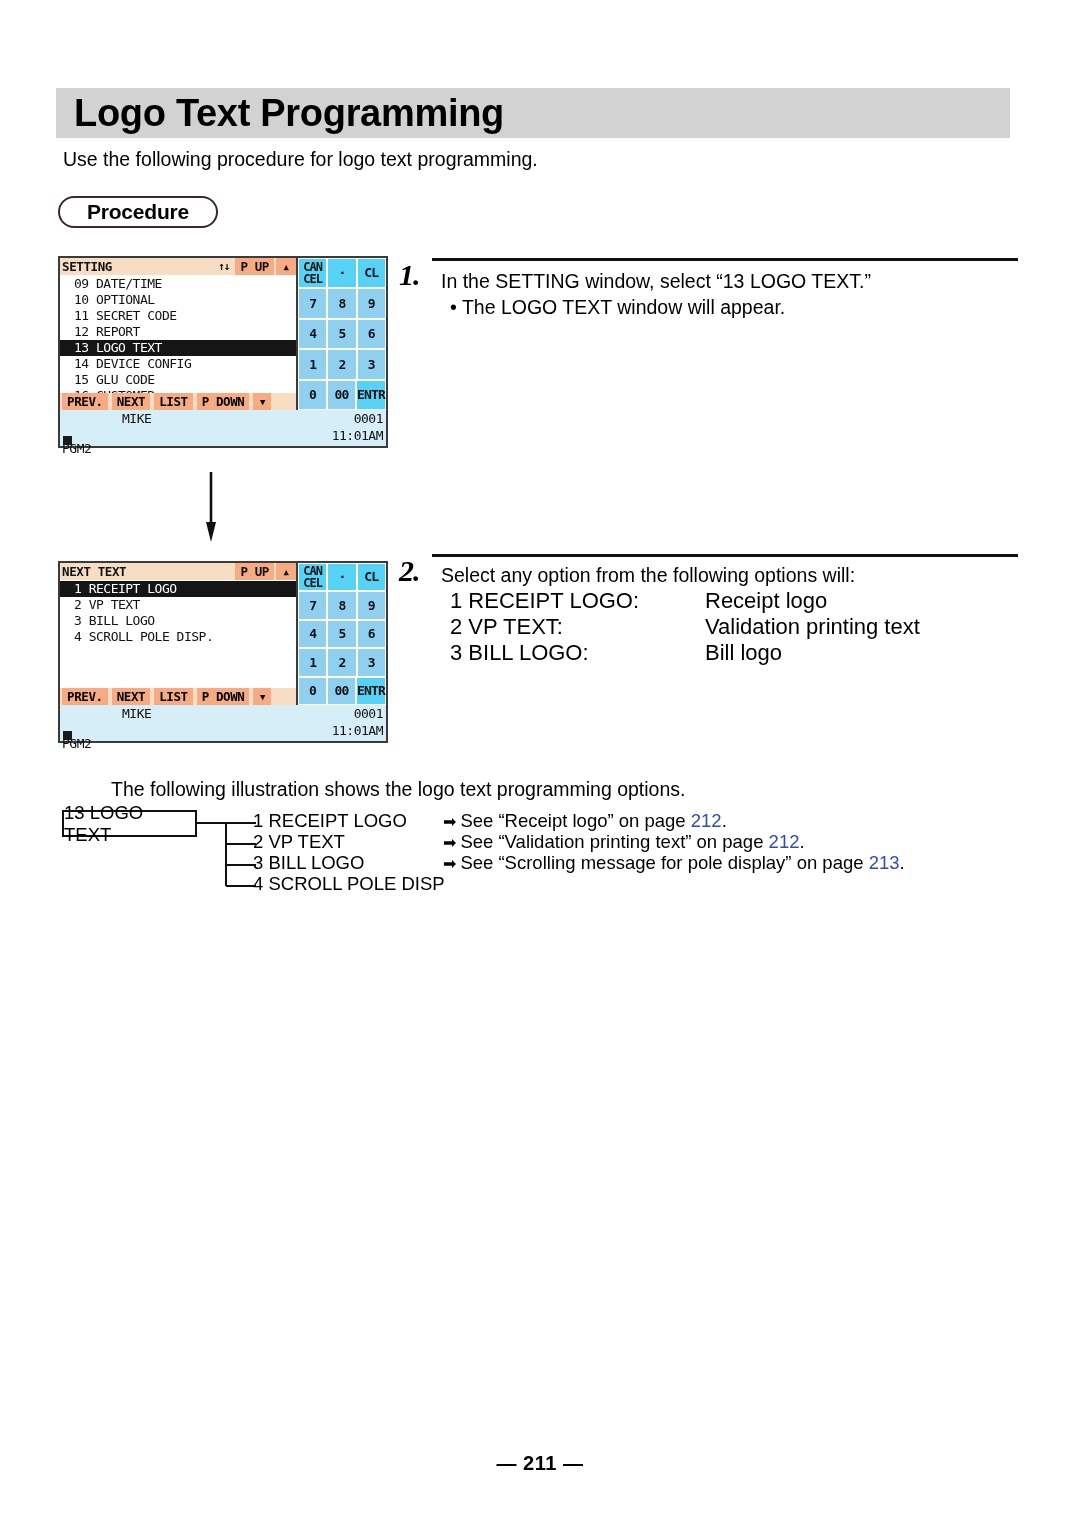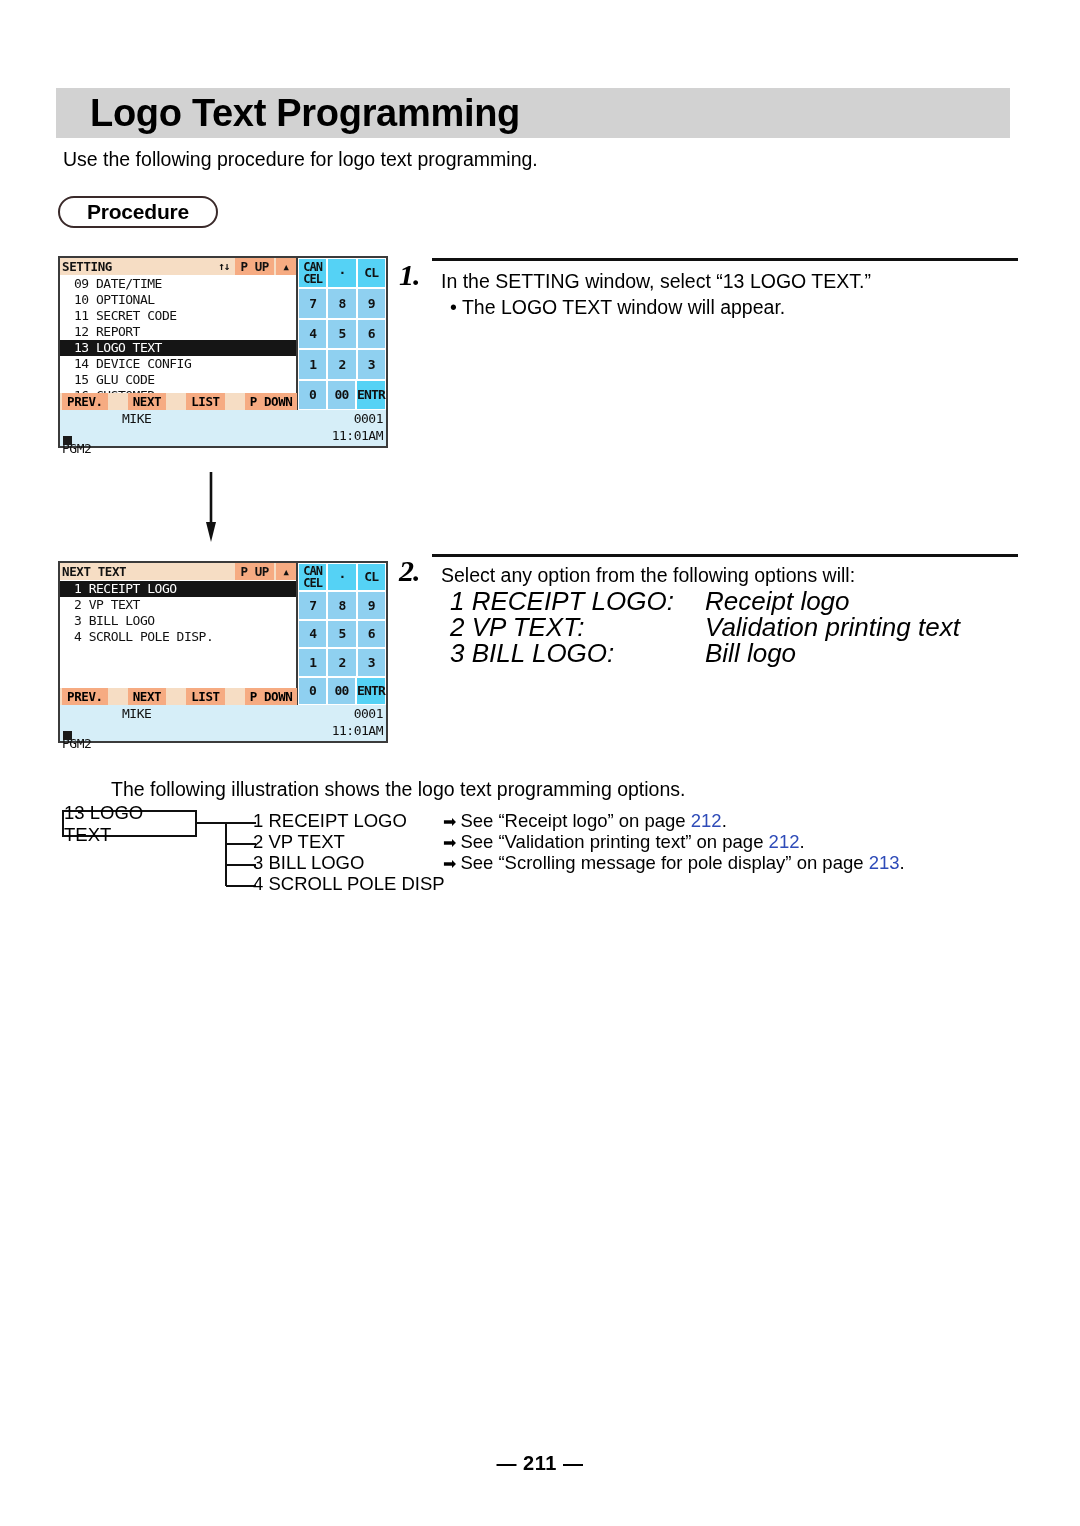--- a/index.html
+++ b/index.html
@@ -21,21 +21,21 @@
     position: absolute;
     left: 56px;
     top: 88px;
     width: 954px;
     height: 50px;
     background: #d2d2d2;
     display: flex;
     align-items: center;
   }
   .title-banner h1 {
-    margin: 16px;
+    margin: 0;
     padding: 0 0 0 18px;
     font-size: 38px;
     font-weight: bold;
     letter-spacing: -0.3px;
     line-height: 1;
   }
 
   .intro-line {
     position: absolute;
     left: 63px;
@@ -158,21 +158,21 @@
     font-weight: bold;
     letter-spacing: -0.4px;
   }
   .ecr-menubar .mb-btn {
     background: #f6ab82;
     height: 17px;
     display: flex;
     align-items: center;
     justify-content: center;
     padding: 0 5px;
-    margin-right: 20px;
+    margin-right: 4px;
     box-sizing: border-box;
     white-space: nowrap;
   }
   .ecr-menubar .mb-btn:first-child { margin-left: 2px; }
   .ecr-menubar .mb-arrow {
     background: #f6ab82;
     height: 17px;
     width: 18px;
     display: flex;
     align-items: center;
@@ -262,22 +262,21 @@
   }
   .step-body {
     position: absolute;
     font-size: 19.5px;
     line-height: 26px;
   }
   .step-body .sub { padding-left: 9px; }
 
   .opt-table {
     border-collapse: collapse;
-    font-size: 26px;
-    font-style: italic;
+    font-size: 22px;
   }
   .opt-table td {
     padding: 0 0 0 0;
     line-height: 26px;
     vertical-align: top;
     white-space: nowrap;
   }
   .opt-table td.opt-label { width: 255px; padding-left: 9px; }
 
   

